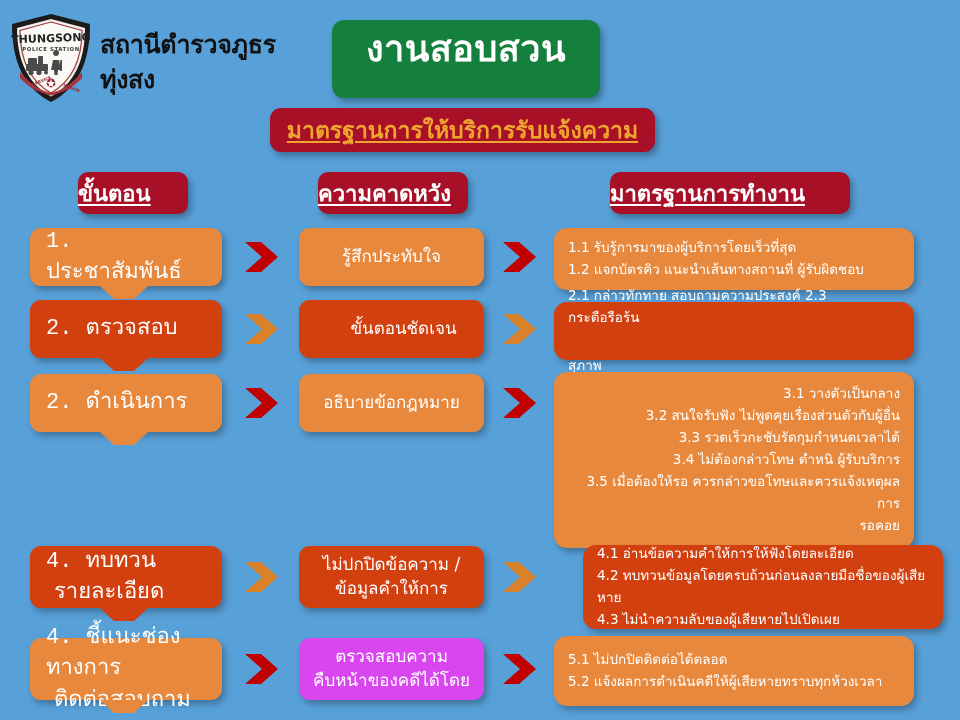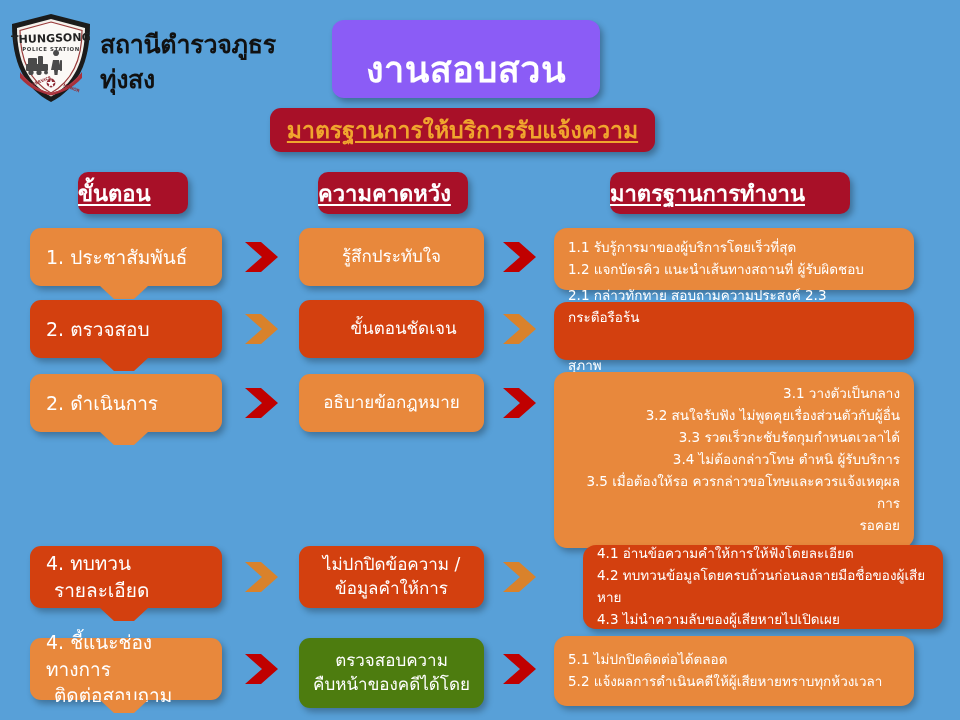--- a/index.html
+++ b/index.html
@@ -17,23 +17,23 @@
   #station-logo { position: absolute; left: 8px; top: 12px; width: 86px; height: 92px; }
 
   #station-name {
     position: absolute; left: 100px; top: 28px; width: 215px;
     color: #111; font-size: 25px; font-weight: bold; line-height: 1.38;
     letter-spacing: -0.3px;
   }
 
   #main-title-box {
     position: absolute; left: 332px; top: 20px; width: 268px; height: 78px;
-    background: #8b5cf6; border-radius: 12px;
+    background: #15803d; border-radius: 12px;
     box-shadow: 3px 4px 6px rgba(0,0,0,0.30);
-    display: flex; align-items: flex-end; justify-content: center;
+    display: flex; align-items: flex-start; justify-content: center;
   }
   #main-title-text {
     color: #FFFFFF; font-size: 36px; font-weight: bold; letter-spacing: 0.5px;
   }
 
   #subtitle-box {
     position: absolute; left: 270px; top: 108px; width: 385px; height: 44px;
     background: #A81028; border-radius: 11px;
     box-shadow: 3px 4px 6px rgba(0,0,0,0.30);
     display: flex; align-items: center; justify-content: center;
@@ -60,21 +60,21 @@
   
   .row { position: absolute; left: 0; width: 960px; }
 
   
   .step-box {
     position: absolute; left: 30px; border-radius: 11px;
     box-shadow: 3px 4px 6px rgba(0,0,0,0.28);
     display: flex; align-items: center;
     padding: 0 16px;
   }
-  .step-box .txt { color: #FFFFFF; font-size: 19px; line-height: 1.42; }
+  .step-box .txt { color: #FFFFFF; font-size: 22px; line-height: 1.42; font-family: Liberation Mono, monospace; }
   .step-tail {
     position: absolute; left: 100px; width: 48px; height: 14px;
   }
 
   
   .exp-box {
     position: absolute; left: 299px; width: 185px; border-radius: 11px;
     box-shadow: 3px 4px 6px rgba(0,0,0,0.28);
     display: flex; align-items: center; justify-content: center;
     text-align: center; padding: 0 10px;
@@ -270,21 +270,21 @@
           <div>4.  ชี้แนะช่องทางการ</div>
           <div style="padding-left: 8px;">ติดต่อสอบถาม</div>
         </div>
       </div>
       <div class="step-tail" style="top: 699px;"><svg width="48" height="14" viewBox="0 0 48 14">
           <path d="M0 0 L48 0 L34 13 L14 13 Z" fill="#E8883C"></path>
         </svg></div>
       <div class="arrow arrow-a" style="top: 652px;"><svg width="40" height="34" viewBox="0 0 40 34">
           <path d="M3 2 L20 17 L3 32 L19 32 L36 17 L19 2 Z" fill="#C00000"></path>
         </svg></div>
-      <div class="exp-box" style="top: 638px; height: 70px; background: #4d7c0f;">
+      <div class="exp-box" style="top: 638px; height: 62px; background: #d946ef;">
         <div class="txt">
           <div>ตรวจสอบความ</div>
           <div>คืบหน้าของคดีได้โดย</div>
         </div>
       </div>
       <div class="arrow arrow-b" style="top: 652px;"><svg width="40" height="34" viewBox="0 0 40 34">
           <path d="M3 2 L20 17 L3 32 L19 32 L36 17 L19 2 Z" fill="#C00000"></path>
         </svg></div>
       <div class="std-box" style="top: 636px; height: 70px; background: rgb(232, 136, 60);">
         <div class="line">5.1  ไม่ปกปิดติดต่อได้ตลอด</div>

